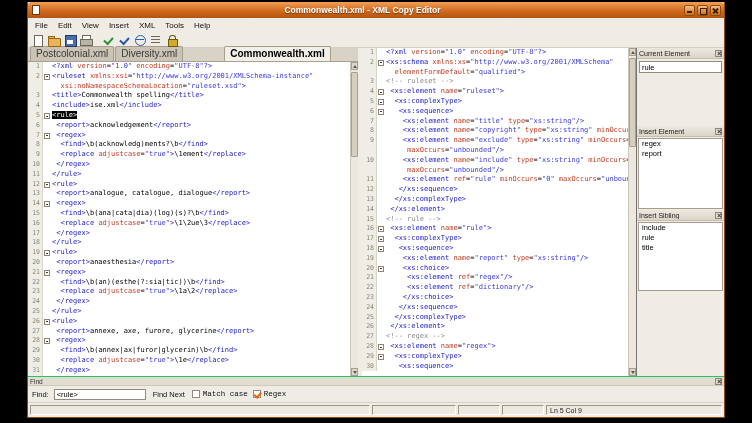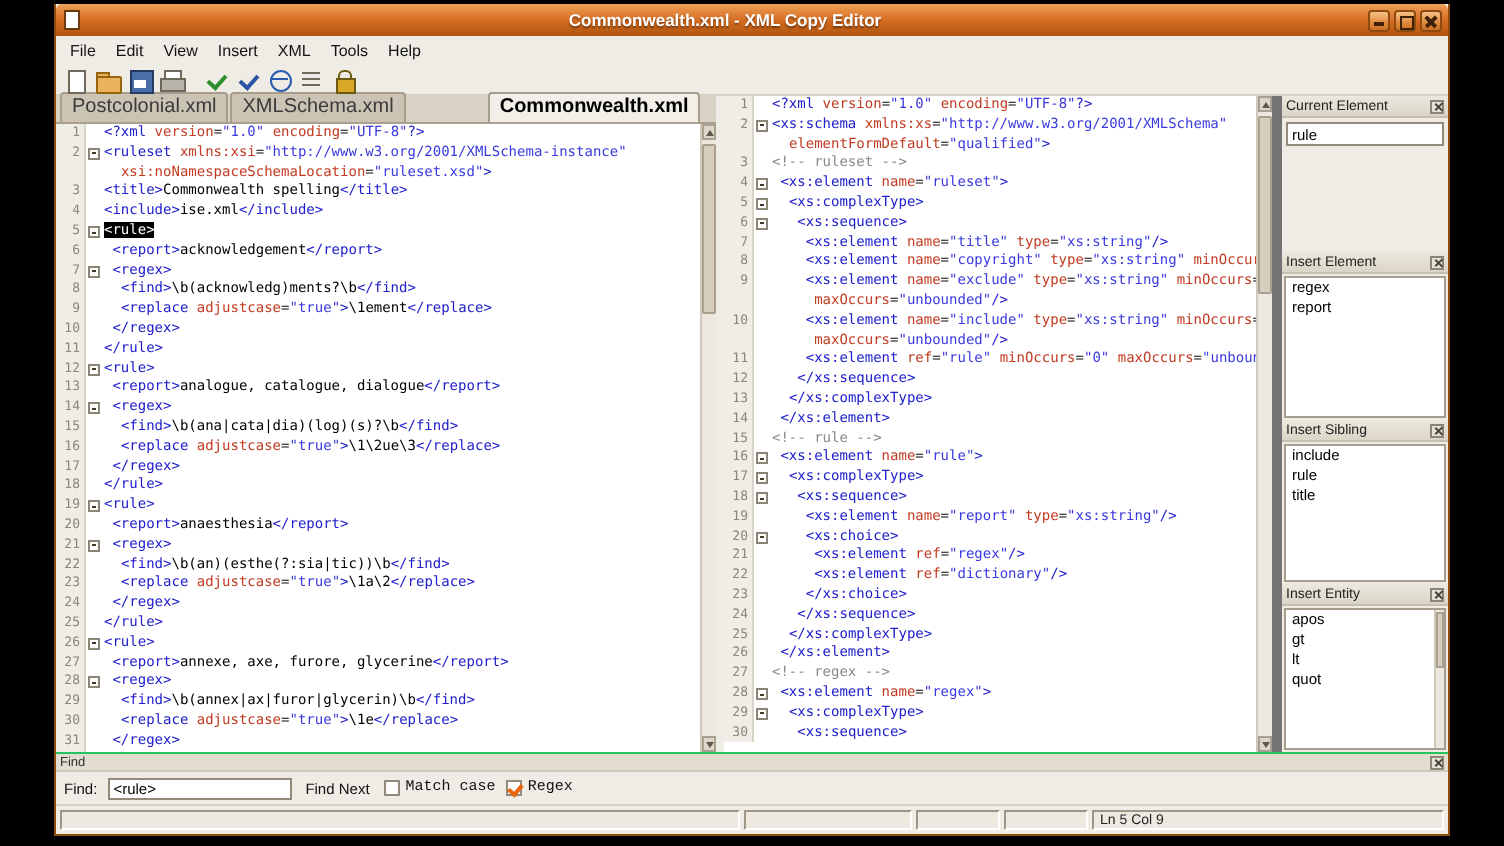--- a/index.html
+++ b/index.html
@@ -76,21 +76,21 @@
   .vscroll { width:8px; flex:none; position:relative; background:#ECE8E0; border-left:1px solid #cfc9bc; }
   .varrow { position:absolute; left:0; width:100%; height:8px; background:#DDD7CB; border:1px solid #a99f8e; }
   .varrow.up { top:0; } .varrow.down { bottom:0; }
   .varrow::after { content:""; position:absolute; left:1px; border-left:2px solid transparent; border-right:2px solid transparent; }
   .varrow.up::after { top:2px; border-bottom:3px solid #5f584a; }
   .varrow.down::after { top:2px; border-top:3px solid #5f584a; }
   .vthumb { position:absolute; left:0; top:10px; width:100%; height:27%; background:#D6CFC0;
             border:1px solid #a99f8e; border-radius:1px; }
 
   
-  .sidebar { width:88px; flex:none; display:flex; flex-direction:column; border-left:5px solid #737373; }
+  .sidebar { width:88px; flex:none; display:flex; flex-direction:column; border-left:1px solid #737373; }
   .panel { display:flex; flex-direction:column; min-height:0; }
   .panel-current-element { height:78px; flex:none; }
   .panel-insert-element { height:84px; flex:none; }
   .panel-insert-sibling { height:82px; flex:none; }
   .panel-insert-entity { flex:1; }
   .panel-header { height:11px; flex:none; display:flex; align-items:center; padding:0 2px;
                   font-size:7px; color:#222; background:linear-gradient(#EDE8DF,#DBD5C8);
                   border-bottom:1px solid #c6bfb0; }
   .panel-title { flex:1; white-space:nowrap; overflow:hidden; }
   .panel-close { position:relative; width:7px; height:7px; flex:none; border:1px solid #8a8577; background:#E6E1D6; }
@@ -160,21 +160,21 @@
       <div class="tb-btn ic-globe"></div>
       <div class="tb-btn ic-indent"></div>
       <div class="tb-btn ic-lock"></div>
     </div>
 
   <div class="main">
 
     <div class="pane pane-left">
       <div class="tabbar" id="tabs-left">
           <div class="tab">Postcolonial.xml</div>
-          <div class="tab">XMLSchema.xml</div>
+          <div class="tab">Diversity.xml</div>
           <div class="tab active">Commonwealth.xml</div>
         </div>
       <div class="editor">
         <div class="ed-rows" id="rows-left">
             <div class="code-row"><div class="ln">1</div><div class="foldcol"></div><div class="code"><span class="sg-g">&lt;?xml </span><span class="sg-a">version</span><span class="sg-t">=</span><span class="sg-s">"1.0"</span><span class="sg-t"> </span><span class="sg-a">encoding</span><span class="sg-t">=</span><span class="sg-s">"UTF-8"</span><span class="sg-g">?&gt;</span></div></div>
             <div class="code-row"><div class="ln">2</div><div class="foldcol"><div class="foldbox"></div></div><div class="code"><span class="sg-g">&lt;ruleset </span><span class="sg-a">xmlns:xsi</span><span class="sg-t">=</span><span class="sg-s">"http://www.w3.org/2001/XMLSchema-instance"</span></div></div>
             <div class="code-row"><div class="ln"></div><div class="foldcol"></div><div class="code"><span class="sg-t">  </span><span class="sg-a">xsi:noNamespaceSchemaLocation</span><span class="sg-t">=</span><span class="sg-s">"ruleset.xsd"</span><span class="sg-g">&gt;</span></div></div>
             <div class="code-row"><div class="ln">3</div><div class="foldcol"></div><div class="code"><span class="sg-g">&lt;title&gt;</span><span class="sg-t">Commonwealth spelling</span><span class="sg-g">&lt;/title&gt;</span></div></div>
             <div class="code-row"><div class="ln">4</div><div class="foldcol"></div><div class="code"><span class="sg-g">&lt;include&gt;</span><span class="sg-t">ise.xml</span><span class="sg-g">&lt;/include&gt;</span></div></div>
             <div class="code-row"><div class="ln">5</div><div class="foldcol"><div class="foldbox"></div></div><div class="code"><span class="sg-h">&lt;rule&gt;</span></div></div>
@@ -288,37 +288,20 @@
             <div class="panel-close"></div>
           </div>
           <div class="panel-body">
             <div class="panel-list">
               <div class="item">include</div>
               <div class="item">rule</div>
               <div class="item">title</div>
             </div>
           </div>
         </div>
-        <div class="panel panel-insert-entity">
-          <div class="panel-header">
-            <div class="panel-title">Insert Entity</div>
-            <div class="panel-close"></div>
-          </div>
-          <div class="panel-body">
-            <div class="panel-list">
-              <div class="item">apos</div>
-              <div class="item">gt</div>
-              <div class="item">lt</div>
-              <div class="item">quot</div>
-              <div class="mini-scroll">
-                <div class="mini-thumb"></div>
-              </div>
-            </div>
-          </div>
-        </div>
       </div>
 
   </div>
 
   <div class="findpane">
     <div class="findpane-header">
       <span class="panel-title">Find</span>
       <span class="panel-close"></span>
     </div>
     <div class="findrow">

